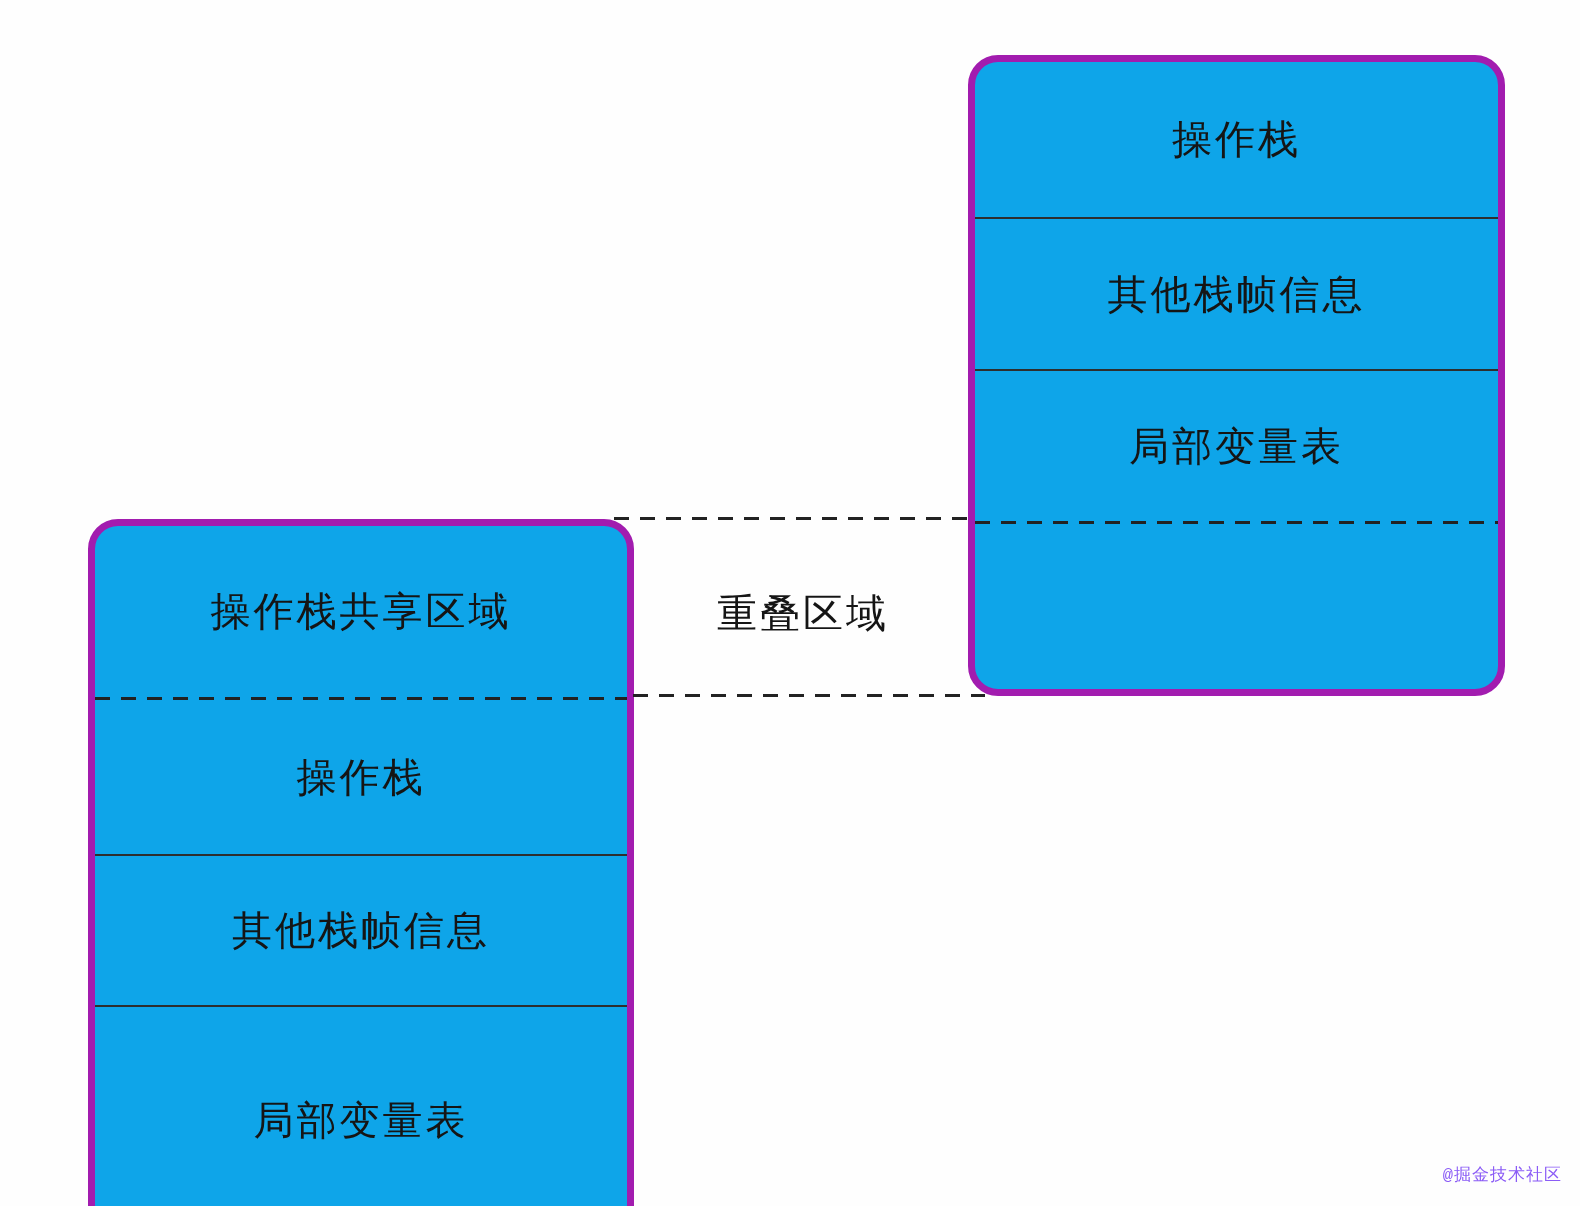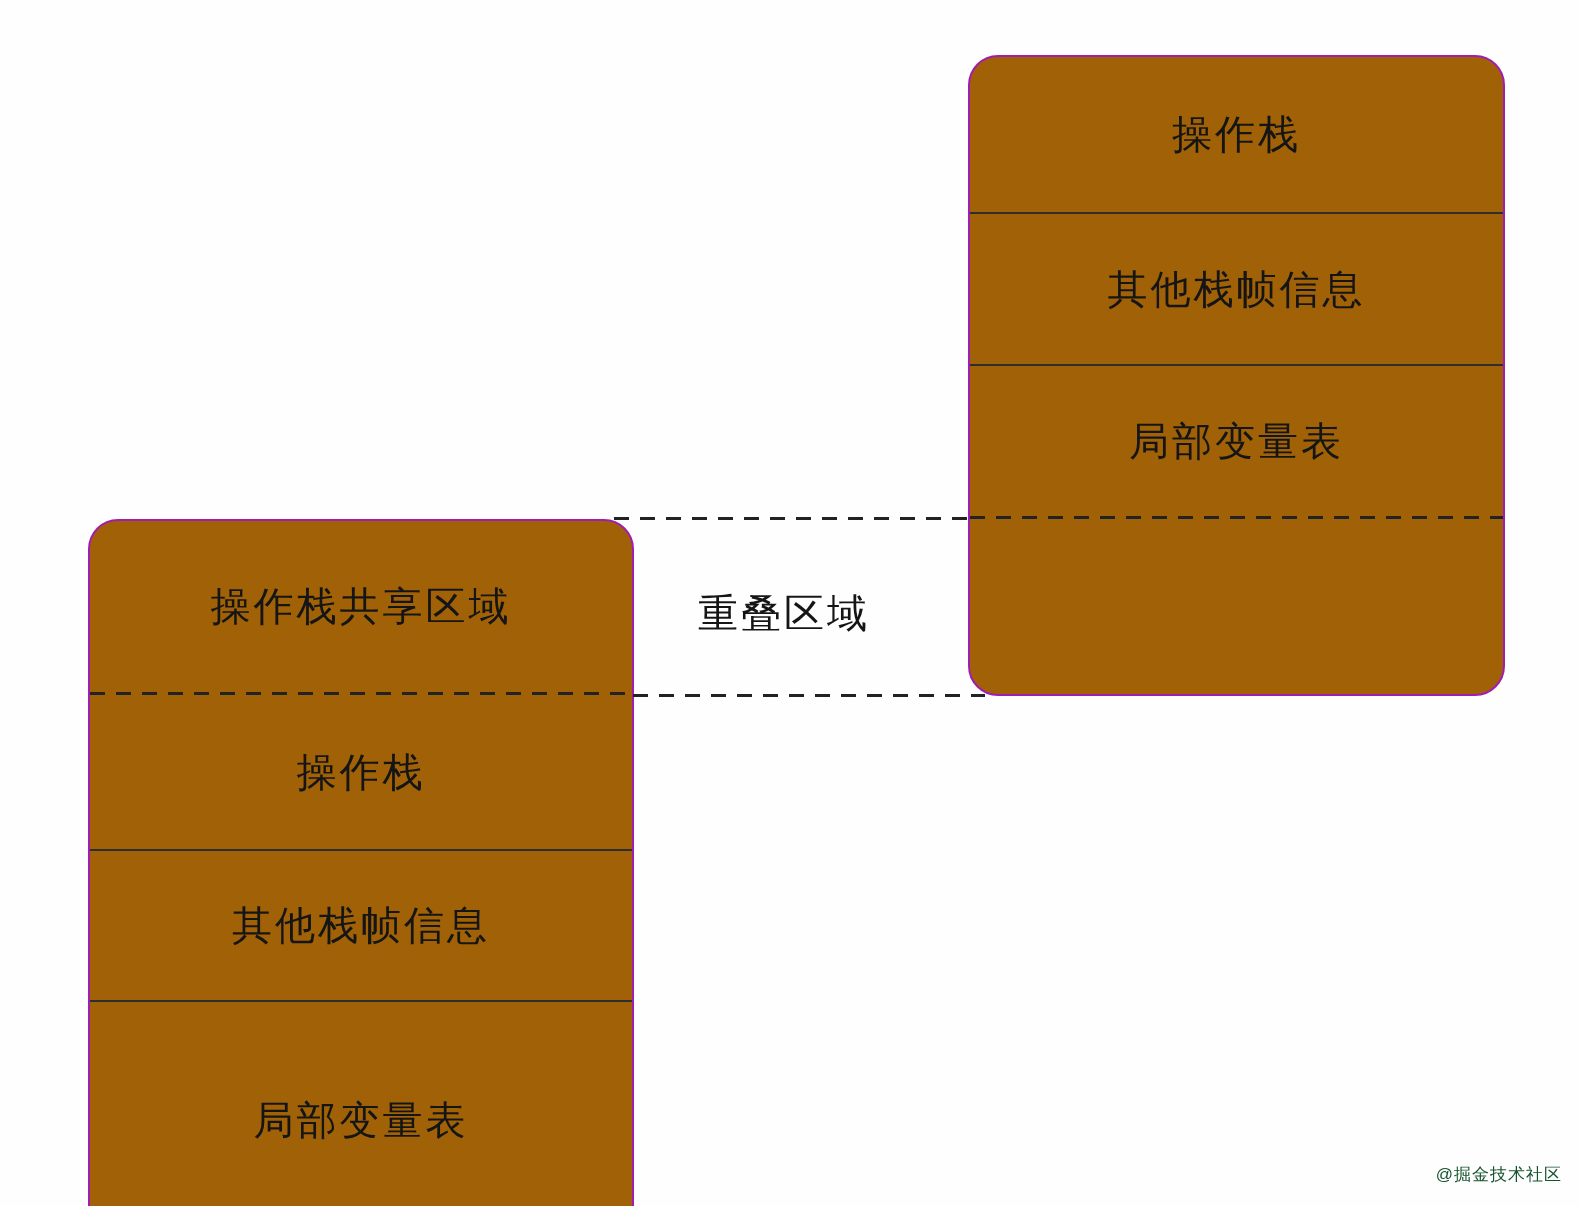--- a/index.html
+++ b/index.html
@@ -12,23 +12,23 @@
     width: 1580px;
     height: 1206px;
     background: #fefefe;
     font-family: "DejaVu Serif", "Liberation Serif", serif;
     color: #151515;
     overflow: hidden;
   }
   .frame {
     position: absolute;
     box-sizing: border-box;
-    border: 2px solid #a21caf;
+    border: 7px solid #a21caf;
     border-radius: 30px;
-    background: #a16207;
+    background: #0ea5e9;
     display: flex;
     flex-direction: column;
   }
   #left-frame {
     left: 88px;
     top: 519px;
     width: 546px;
     height: 722px;
   }
   #right-frame {
@@ -72,31 +72,32 @@
   #connector-bottom {
     left: 633px;
     top: 694px;
     width: 352px;
   }
   #overlap-label {
     position: absolute;
     left: 698px;
     top: 586px;
     width: 210px;
+    text-align: center;
     font-size: 40px;
     letter-spacing: 3px;
     white-space: nowrap;
   }
   #watermark {
     position: absolute;
     right: 18px;
     bottom: 20px;
     font-size: 17px;
-    color: #14532d;
-    font-family: Liberation Sans, sans-serif;
+    color: #8b5cf6;
+    font-family: Liberation Mono, monospace;
     letter-spacing: 1px;
     margin-top: 31px;
   }
 </style>
 </head>
 <body>
 
 <div class="canvas">
 
   <div class="frame" id="right-frame">

